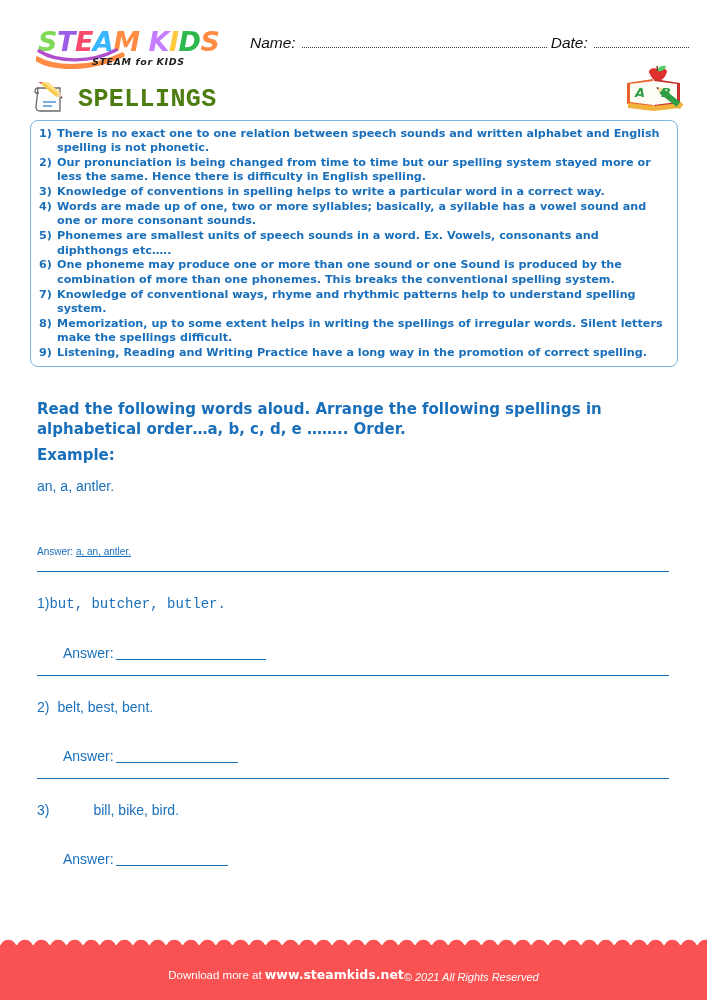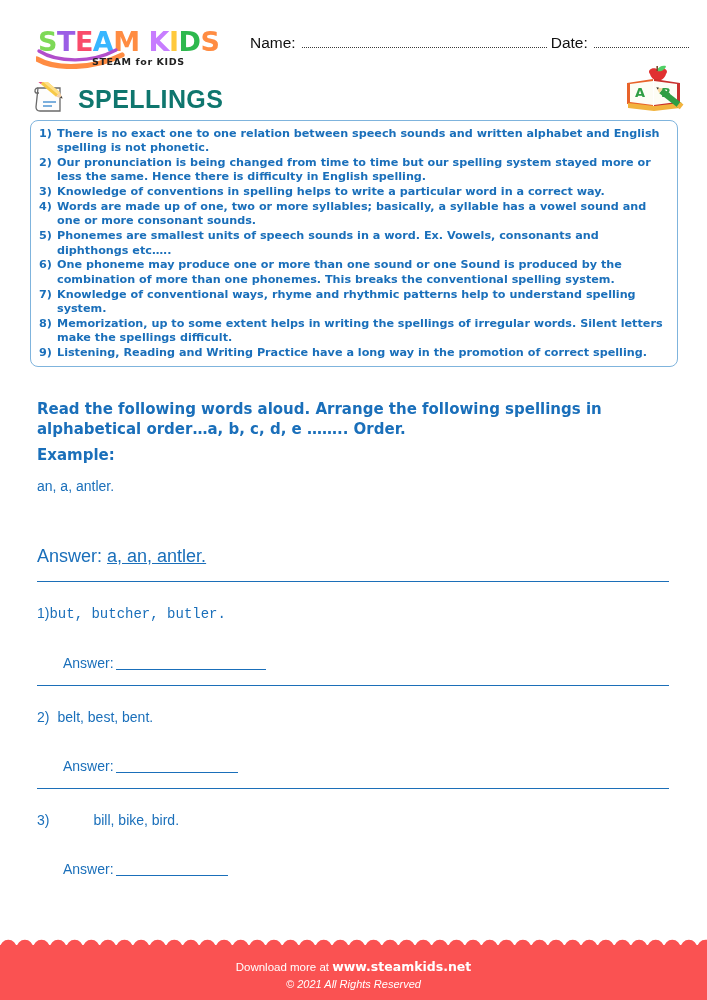--- a/index.html
+++ b/index.html
@@ -5,21 +5,21 @@
   * { box-sizing: border-box; margin: 0; padding: 0; }
   html, body {
     width: 707px; height: 1000px;
     background: #ffffff;
     font-family: "Liberation Sans", sans-serif;
     overflow: hidden;
   }
   .page { position: relative; width: 707px; height: 1000px; background:#fff; }
 
   
-  .header { position: relative; height: 78px; padding: 24px 12px 0 30px; }
+  .header { position: relative; height: 78px; padding: 24px 12px 0 30px; font-style: italic; }
   .logo-block { position: absolute; left: 38px; top: 28px; width: 196px; }
   .logo-word { font-family: "DejaVu Sans", sans-serif; font-weight: bold;
       font-size: 27px; letter-spacing: -0.5px; line-height: 1; white-space: nowrap; }
   .logo-word span { display:inline-block; }
   .logo-swoosh { position: relative; height: 12px; margin-top: -2px; }
   .logo-swoosh svg { position:absolute; left:-2px; top:-6px; }
   .logo-tag { font-family: "DejaVu Sans", sans-serif; font-weight: bold;
       font-size: 9.5px; letter-spacing: 0.6px; color:#222;
       margin-left: 54px; margin-top: -9px; position: relative; z-index:3; }
 
@@ -29,56 +29,56 @@
   .nd-line { border-bottom: 1.6px dotted #3b3b3b; height: 12px; }
   .name-line { width: 278px; margin: 0 4px 0 6px; }
   .date-line { width: 108px; margin-left: 6px; }
 
   
   .book-icon { position:absolute; right: 22px; top: 63px; width: 62px; height: 50px; }
 
   
   .title-row { position:absolute; left: 30px; top: 82px; display:flex; align-items:center; }
   .pencil-icon { width: 40px; height: 34px; margin-right: 8px; }
-  .title-text { font-family:Liberation Sans, sans-serif; font-weight:bold; font-size: 25px;
-      color:#0f766e; letter-spacing: 0.4px; }
+  .title-text { font-family:Liberation Mono, monospace; font-weight:bold; font-size: 25px;
+      color:#4d7c0f; letter-spacing: 0.4px; }
 
   
   .info-box { position:absolute; left: 30px; top: 120px; width: 648px;
       border: 1.4px solid #7fb4dd; border-radius: 8px;
       padding: 6px 8px 5px 8px; background:#fff; }
   .info-item { display:flex; font-family:"DejaVu Sans", sans-serif; font-weight:bold;
       font-size: 11.2px; color:#1a6fba; line-height: 1.28; margin-bottom: 0.5px; }
   .info-num { width: 18px; flex: 0 0 18px; }
   .info-txt { flex: 1; }
 
   
   .instr { position:absolute; left: 37px; top: 400px; width: 640px;
       font-family:"DejaVu Sans", sans-serif; font-weight:bold; font-size:15px;
       color:#1a6fba; line-height: 1.32; }
   .instr .ex { margin-top: 6px; }
 
   
   .qarea { position:absolute; left: 37px; top: 478px; width: 640px; }
   .sample-words { font-size: 14px; color:#1a6fba; margin-bottom: 52px; }
-  .answer-line { font-size: 18px; color:#1a6fba; }
+  .answer-line { font-size: 10px; color:#1a6fba; }
   .answer-line .ans-val { text-decoration: underline; }
   .blank { display:inline-block; border-bottom: 1.4px solid #1a6fba;
       height: 14px; vertical-align: -2px; margin-left: 2px; }
   .sep { border-top: 1.6px solid #1c6fb8; margin: 14px 0 0 0; width: 632px; }
 
   .q-block { margin-top: 23px; }
   .q-text { font-size: 14px; color:#1a6fba; }
   .q-answer { font-size: 14px; color:#1a6fba; margin-top: 33px; padding-left: 26px; }
 
   
   .footer { position:absolute; left:0; bottom:0; width: 707px; height: 62px; }
   .scallop { position:absolute; top:0; left:0; width:707px; height:14px; }
   .footer-body { position:absolute; top: 11px; left:0; width:707px; height: 51px;
-      background:#fa5252; display:flex; flex-direction:column;
+      background:#fa5252; display:flex; flex-direction:row;
       align-items:center; justify-content:center; }
   .f-line1 { font-size: 11.5px; color:#fff; }
   .f-line1 b { font-family:"DejaVu Sans", sans-serif; font-size:12.5px; }
   .f-line2 { font-size: 11px; color:#fff; font-style: italic; margin-top: 4px; }
 </style>
 </head>
 <body>
 
 <div class="page">
 

